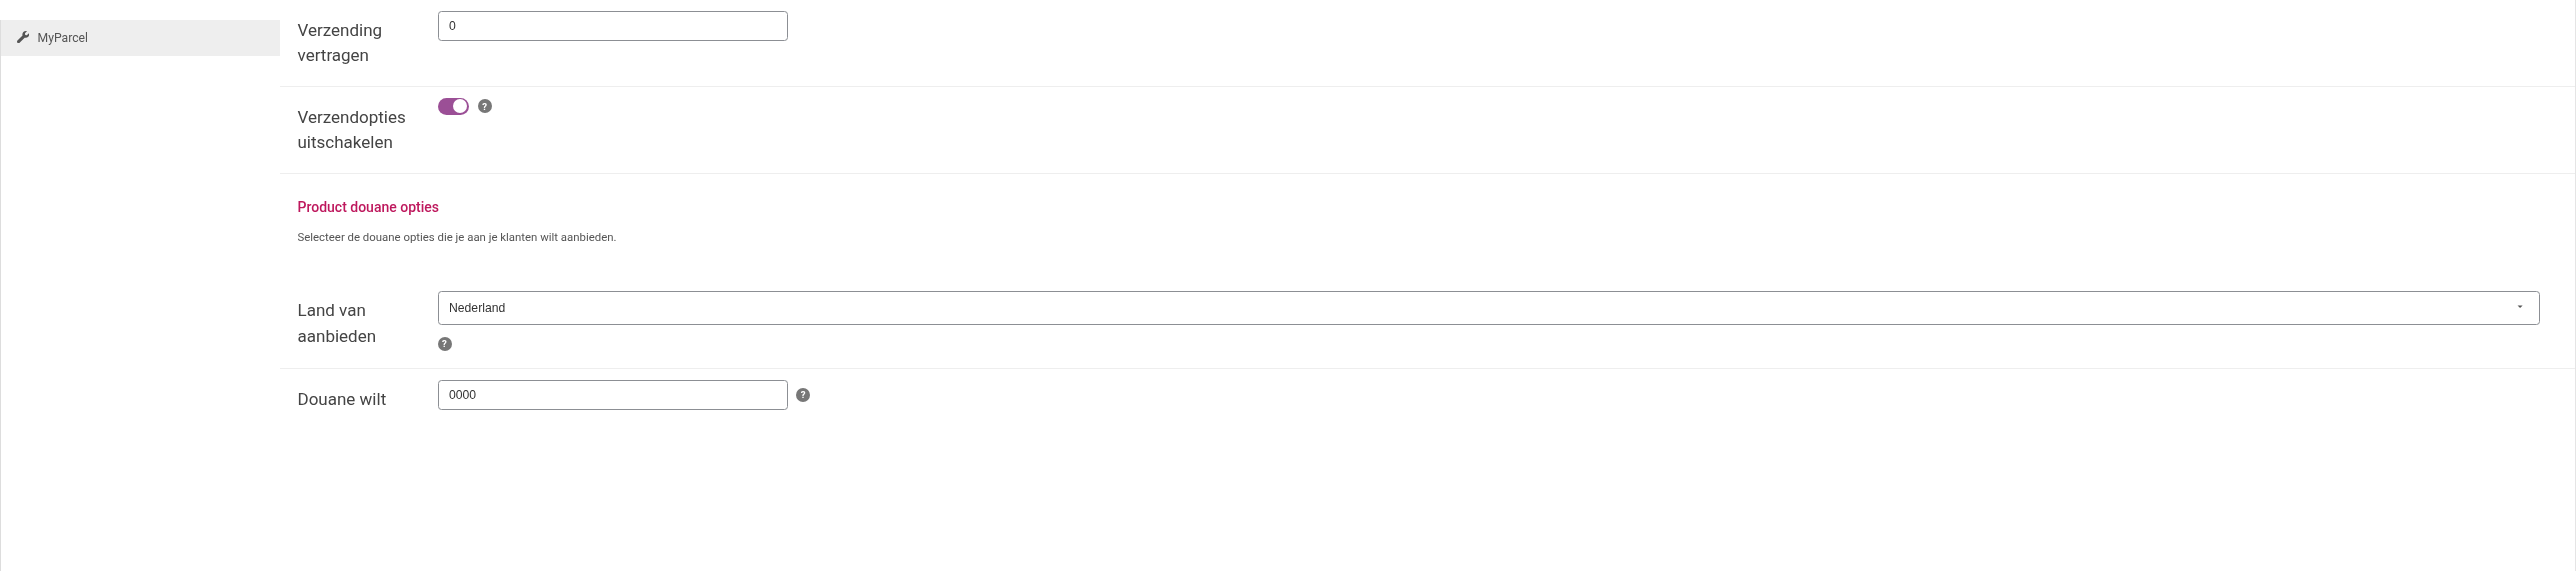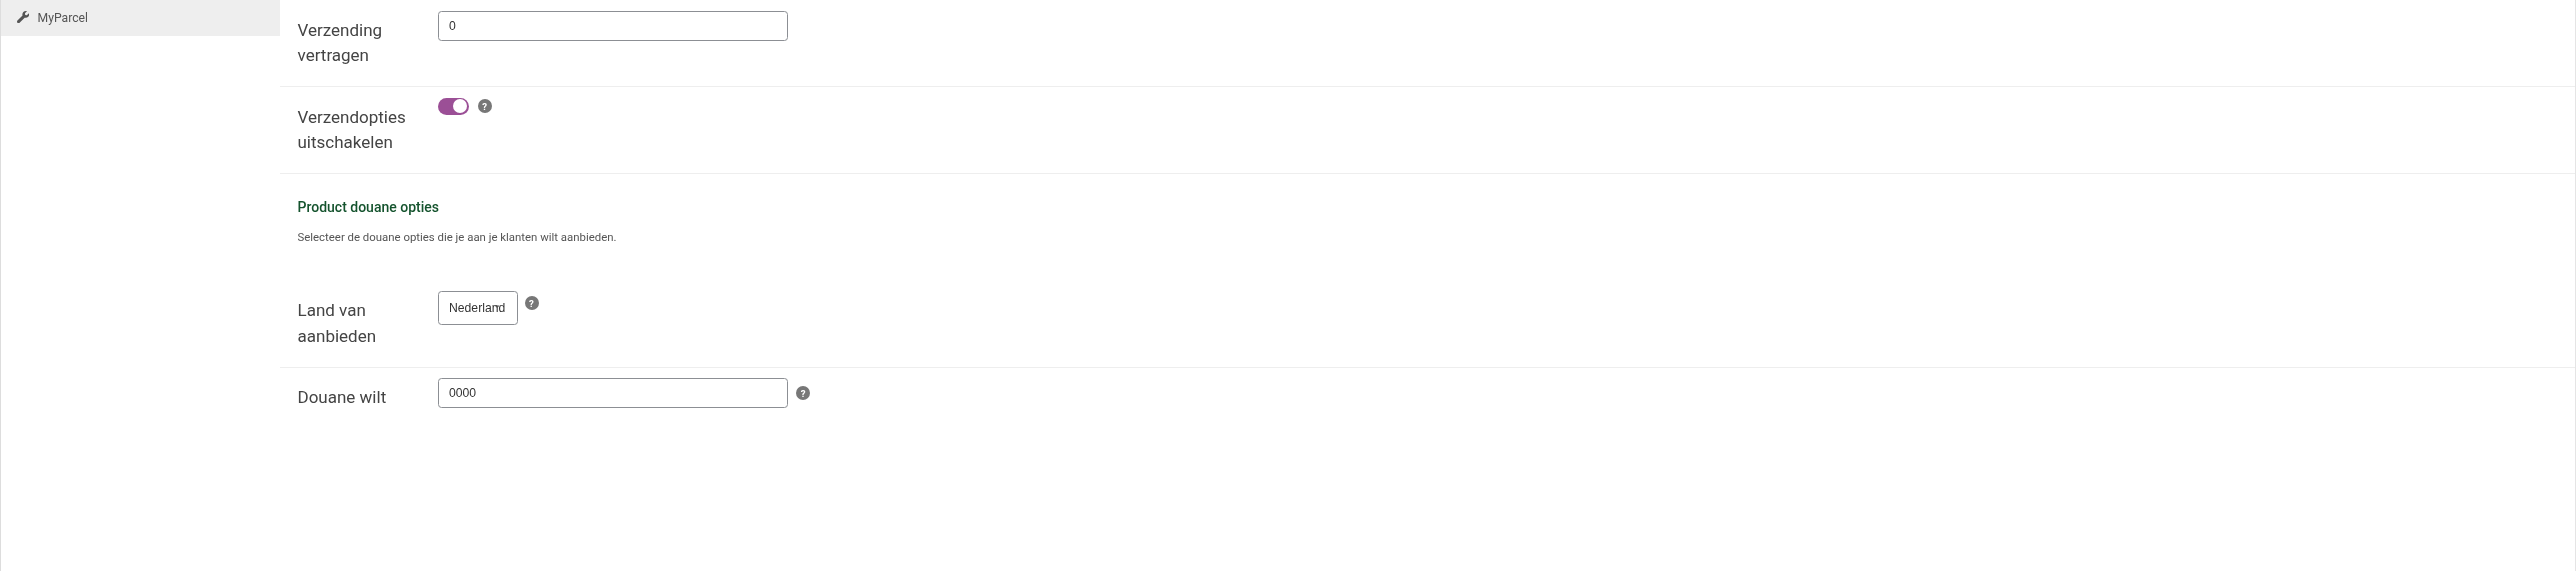--- a/index.html
+++ b/index.html
@@ -12,20 +12,21 @@
       font-size: 11.4px;
       color: #333;
       background: #fff;
       display: flex;
       min-height: 100vh;
     }
     .sidebar {
       width: 280px;
       flex-shrink: 0;
       border-left: 0.9px solid #ddd;
+      margin-top: 20px;
     }
     .sidebar-item {
       display: flex;
       align-items: center;
       gap: 8.7px;
       padding: 10.5px 15.7px;
       background: #eeeeee;
       color: #555;
       cursor: pointer;
       font-size: 12.2px;
@@ -81,20 +82,21 @@
       width: 100%;
       color: #333;
       background: #fff;
       appearance: none;
       position: relative;
     }
     .select-wrapper {
       position: relative;
       flex: 1;
       display: flex;
+      flex-direction: column;
       gap: 7px;
     }
     .select-container {
       position: relative;
     }
     .select-chevron {
       position: absolute;
       right: 14px;
       top: 50%;
       transform: translateY(-50%);
@@ -135,21 +137,21 @@
       font-weight: bold;
       cursor: help;
       flex-shrink: 0;
     }
     .section-header {
       padding: 24.5px 17.5px 3.5px 17.5px;
     }
     .section-title {
       font-size: 14px;
       font-weight: 500;
-      color: #14532d;
+      color: #be185d;
       margin-bottom: 15.7px;
     }
     .section-desc {
       font-size: 11.4px;
       color: #555;
       margin-bottom: 33px;
     }
     .full-width-control {
       flex: 1;
       padding-right: 17.5px;

